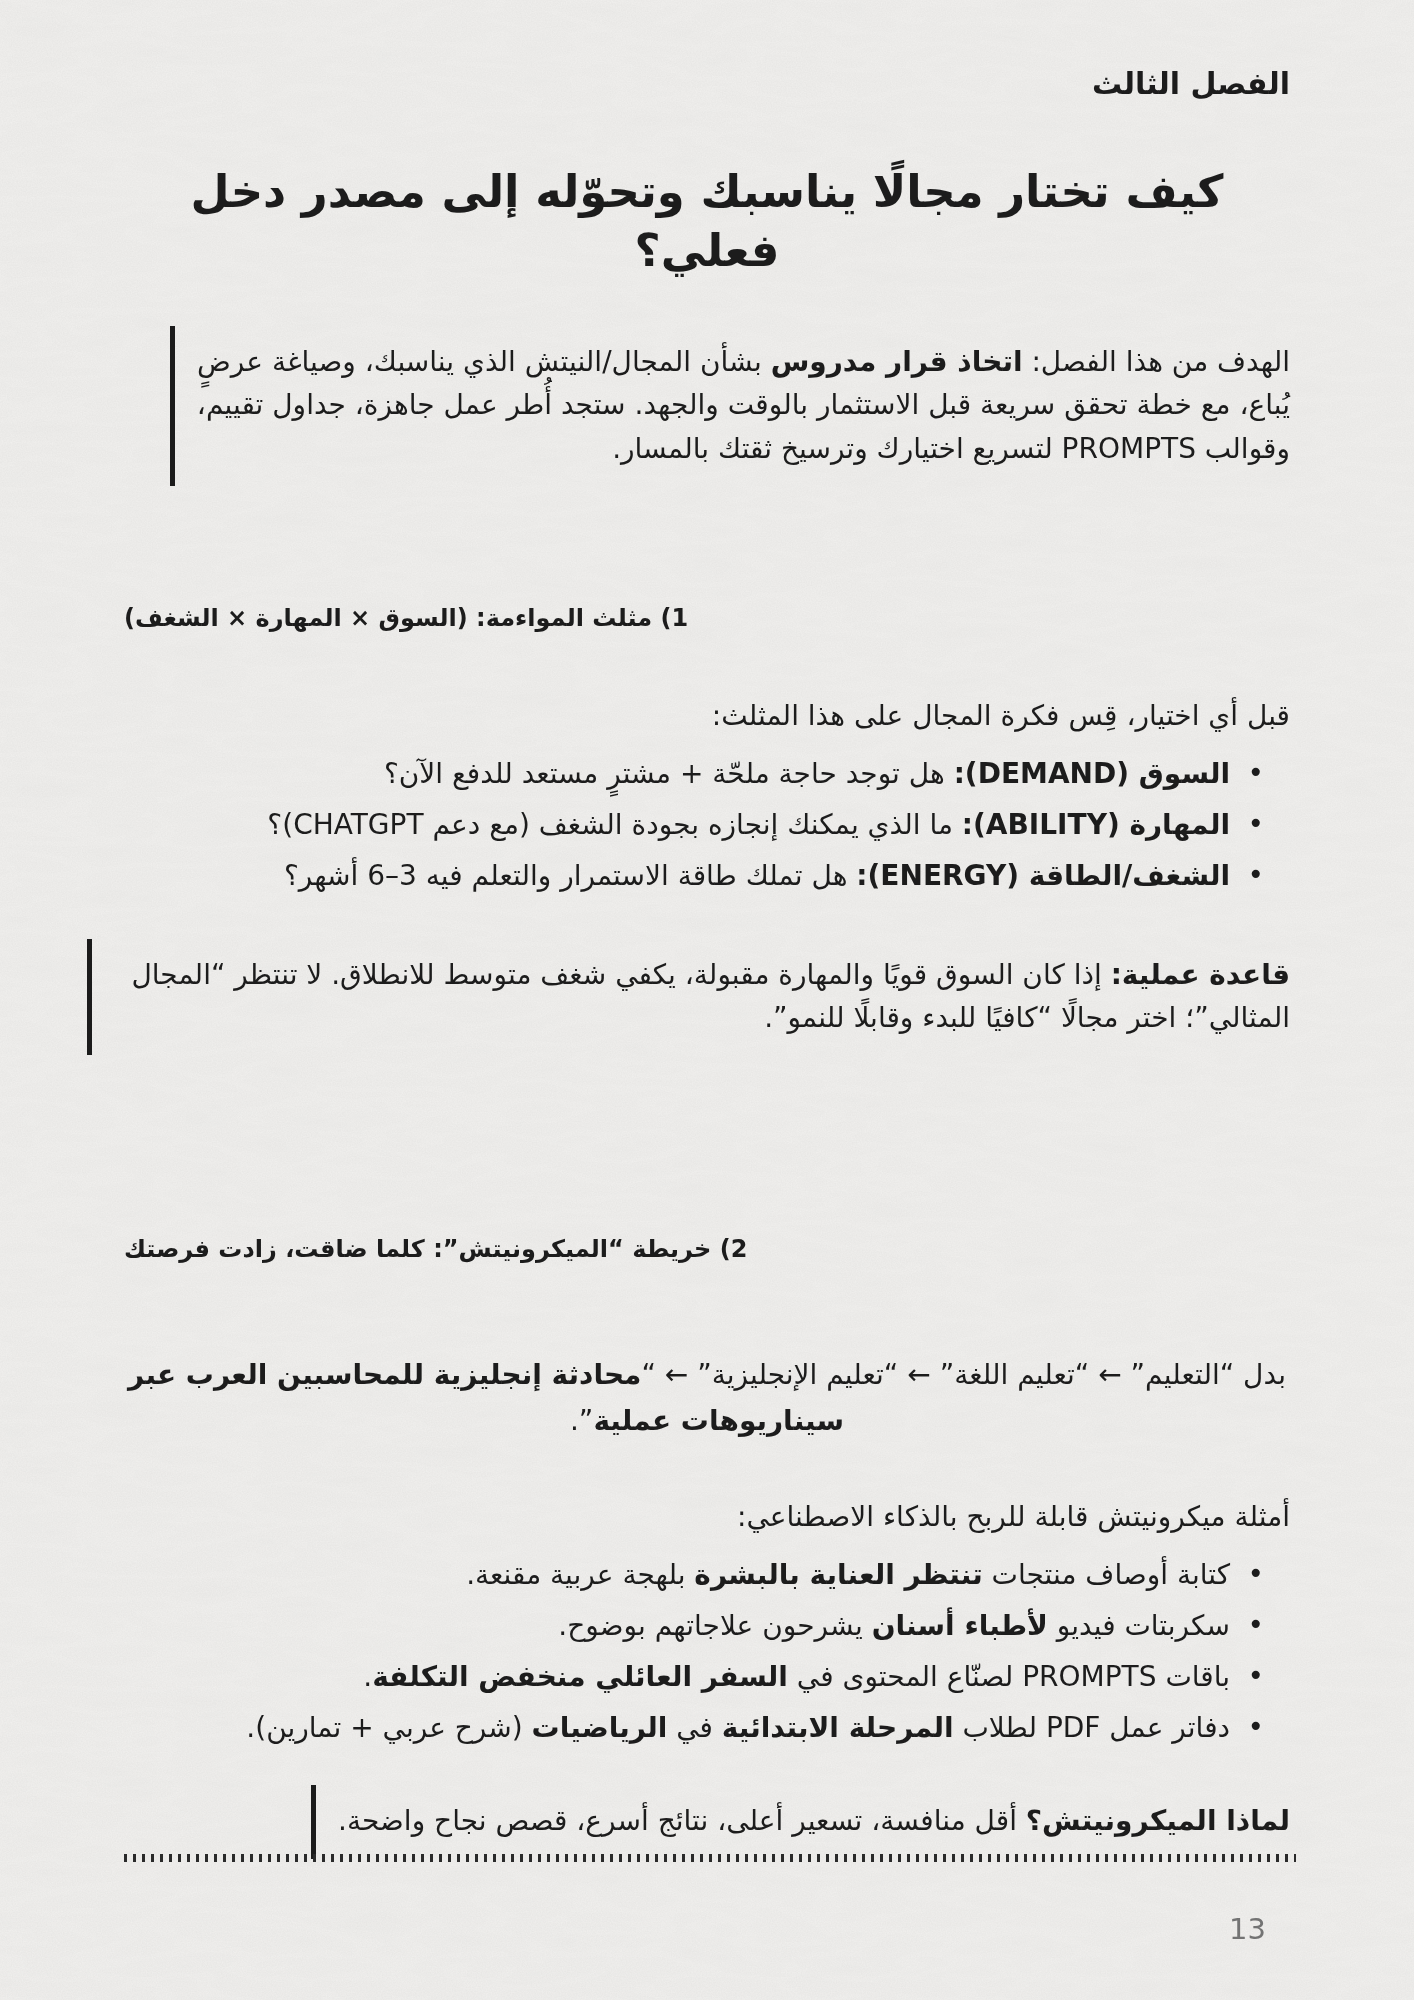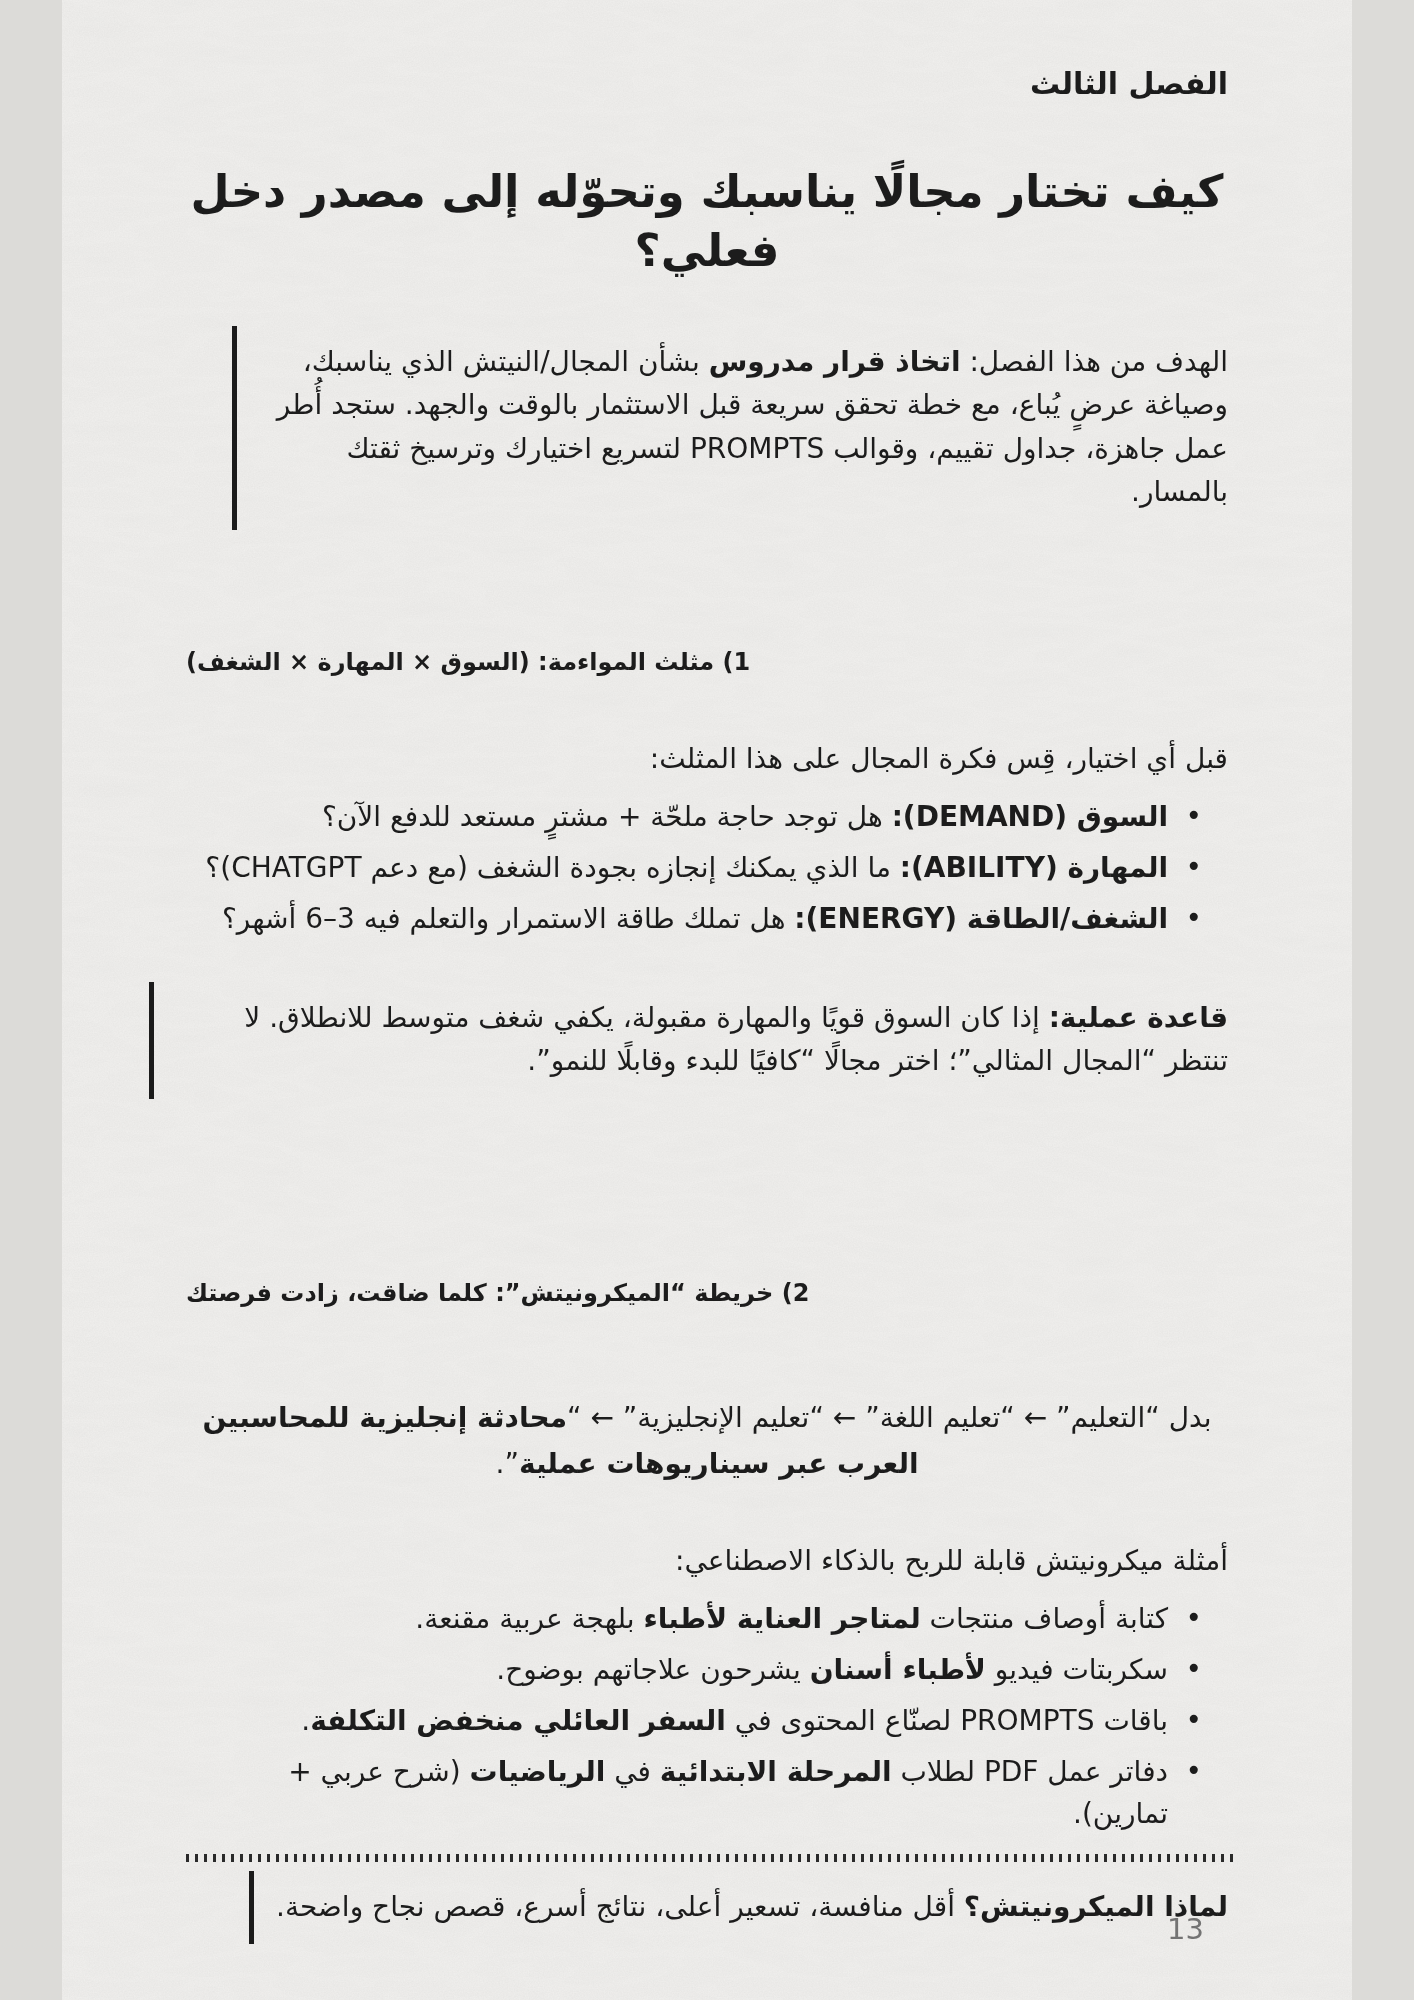--- a/index.html
+++ b/index.html
@@ -1,18 +1,18 @@
 <!DOCTYPE html>
 <html lang="ar" dir="rtl"><head>
 <meta charset="utf-8">
 <style>
   html,body{margin:0;padding:0;background:#dcdbd8;}
   .page{
     position:relative;
-    width:1290px;height:2000px;
+    width:1414px;height:2000px;
     margin:0 auto;
     background:#f1f0ee;
     overflow:hidden;
     direction:rtl;
     color:#1c1c1c;
     font-family:"DejaVu Sans", sans-serif;
   }
   .tex{position:absolute;top:0;left:0;width:1414px;height:2000px;pointer-events:none;}
   .content{position:relative;padding:66px 124px 0 124px;}
 
@@ -124,21 +124,21 @@
 
     <h2 class="s2">2) خريطة “الميكرونيتش”: كلما ضاقت، زادت فرصتك</h2>
 
     <p class="para"><span>بدل “التعليم” ← “تعليم اللغة” ← “تعليم الإنجليزية” ← “</span><b>محادثة إنجليزية للمحاسبين العرب عبر سيناريوهات عملية</b><span>”.</span></p>
 
     <p class="lead examples">أمثلة ميكرونيتش قابلة للربح بالذكاء الاصطناعي:</p>
 
     <ul class="blist">
       <li>
         <span class="blt">•</span>
-        <span><span>كتابة أوصاف منتجات </span><b>لمتاجر العناية لأطباء</b><span> بلهجة عربية مقنعة.</span></span>
+        <span><span>كتابة أوصاف منتجات </span><b>تنتظر العناية بالبشرة</b><span> بلهجة عربية مقنعة.</span></span>
       </li>
       <li>
         <span class="blt">•</span>
         <span><span>سكربتات فيديو </span><b>لأطباء أسنان</b><span> يشرحون علاجاتهم بوضوح.</span></span>
       </li>
       <li>
         <span class="blt">•</span>
         <span><span>باقات PROMPTS لصنّاع المحتوى في </span><b>السفر العائلي منخفض التكلفة</b><span>.</span></span>
       </li>
       <li>

